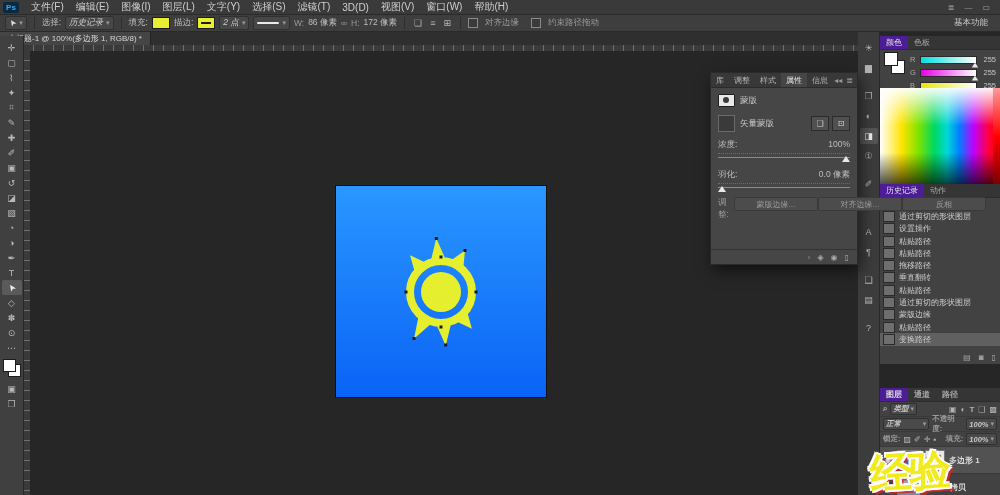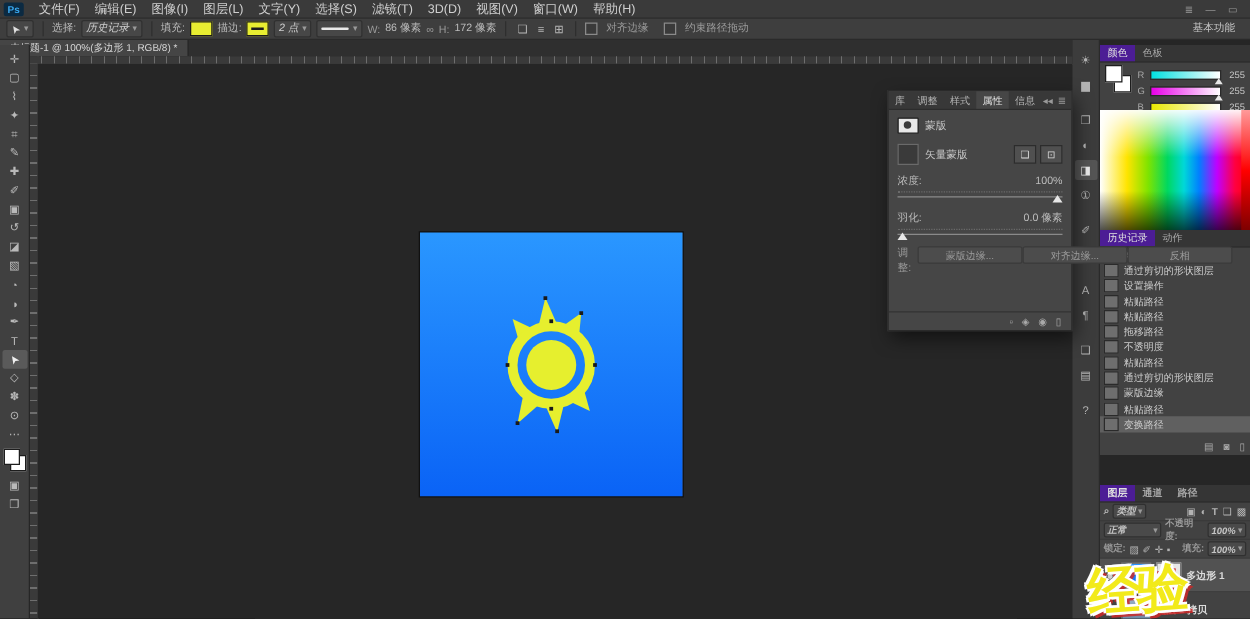--- a/index.html
+++ b/index.html
@@ -357,21 +357,21 @@
     <div class="hrow">
         <span class="hthumb"></span>
         <span class="hlabel">粘贴路径</span>
       </div>
     <div class="hrow">
         <span class="hthumb"></span>
         <span class="hlabel">拖移路径</span>
       </div>
     <div class="hrow">
         <span class="hthumb"></span>
-        <span class="hlabel">不透明度</span>
+        <span class="hlabel">垂直翻转</span>
       </div>
     <div class="hrow">
         <span class="hthumb"></span>
         <span class="hlabel">粘贴路径</span>
       </div>
     <div class="hrow">
         <span class="hthumb"></span>
         <span class="hlabel">通过剪切的形状图层</span>
       </div>
     <div class="hrow">

